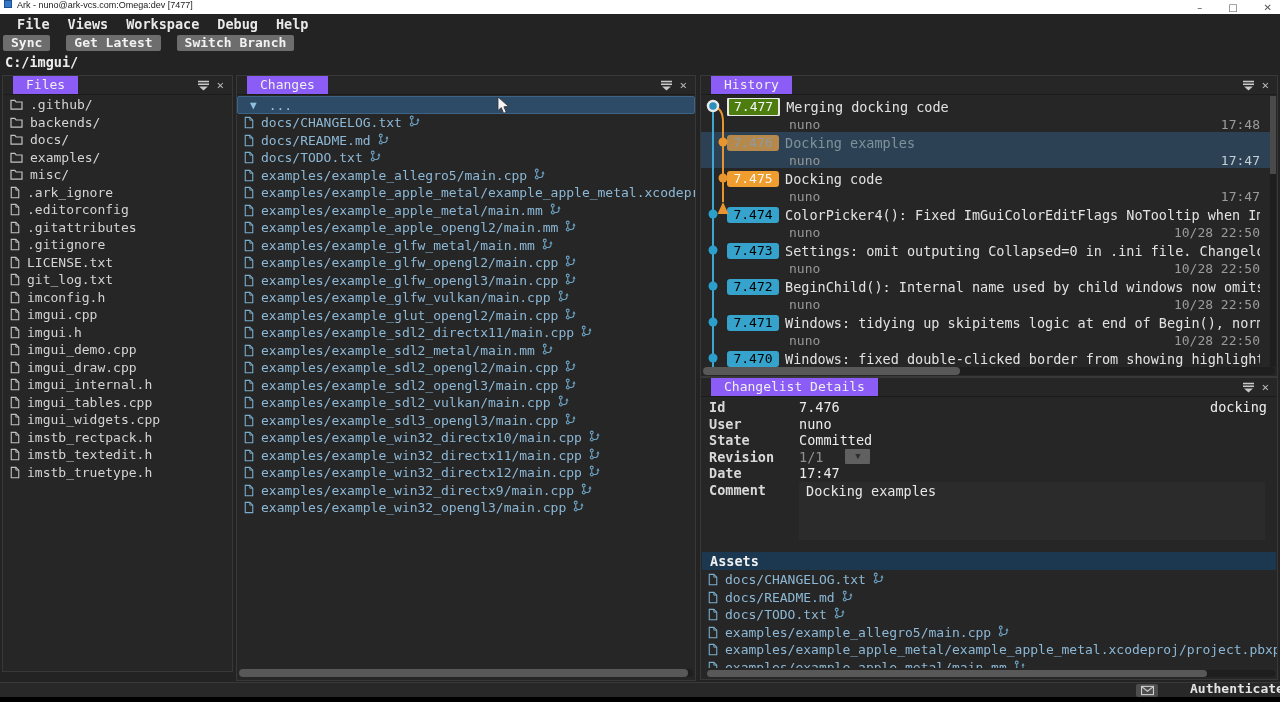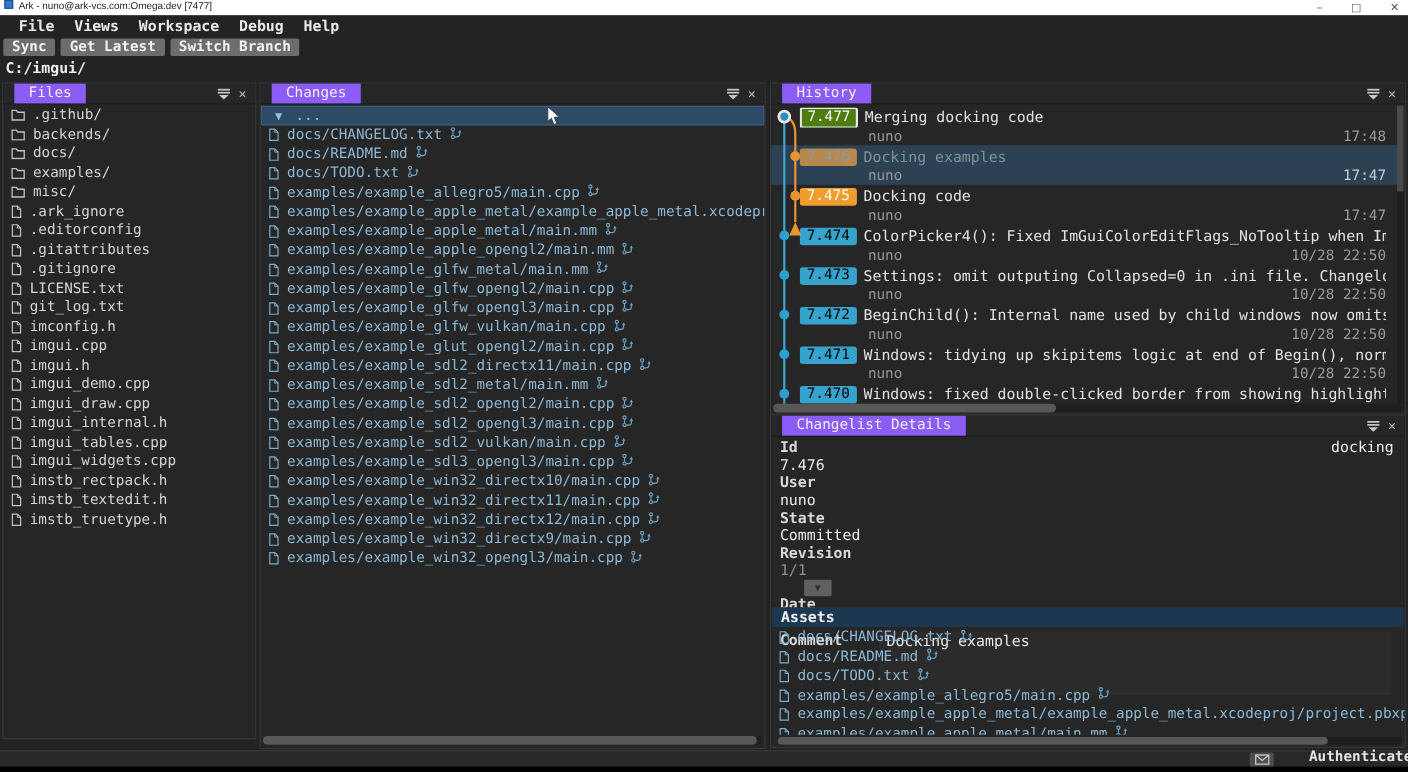--- a/index.html
+++ b/index.html
@@ -10,21 +10,21 @@
   
   .titlebar { position:absolute; left:0; top:0; width:1280px; height:14px; background:#ffffff; display:flex; align-items:flex-start; }
   .titlebar .appicon { width:8px; height:8px; margin:0 5px 0 4px; background:#3577c8; border:1px solid #1d4f91; }
   .titlebar .title { font-family:"Liberation Sans", sans-serif; font-size:9px; color:#222; white-space:nowrap; }
   .wincontrols { position:absolute; right:8px; top:0; height:14px; display:flex; gap:26px; align-items:center; color:#555; font-size:10px; font-family:"DejaVu Sans", sans-serif; }
   .wincontrols span { cursor:default; }
 
   
   .menubar { position:absolute; left:0; top:14px; width:1280px; height:19px; background:#232323; display:flex; align-items:center; padding-left:8px; }
   .menubar .menu-item { color:#e9e9e9; font-size:13.5px; font-weight:700; padding:0 9px; cursor:default; }
-  .toolbar { position:absolute; left:0; top:33px; width:1280px; height:20px; display:flex; align-items:center; padding-left:3px; gap:5px; }
+  .toolbar { position:absolute; left:0; top:33px; width:1280px; height:20px; display:flex; align-items:center; padding-left:3px; gap:16px; }
   .tool-btn { background:#6d6d6d; color:#f2f2f2; font-size:13px; font-weight:700; padding:0px 8px 1px; border-radius:2px; cursor:default; }
   .pathbar { position:absolute; left:0; top:53px; width:1280px; height:18px; display:flex; align-items:center; padding-left:5px; }
   .pathbar .path { color:#ededed; font-size:13.5px; font-weight:700; }
 
   
   .panel { position:absolute; background:#262626; border:1px solid #383838; }
   .tabbar { position:relative; height:19px; display:flex; align-items:flex-end; border-bottom:1px solid #1c1c1c; background:#262626; }
   .tab { margin-left:10px; background:#8b5cf6; color:#efefef; font-size:13px; padding:1px 13px 2px; white-space:nowrap; }
   .tabicons { margin-left:auto; display:flex; align-items:center; gap:7px; padding:0 8px 3px 0; color:#c9c9c9; }
   .tabicons .icn { display:inline-flex; }
@@ -65,21 +65,21 @@
   .hist-user { font-size:13px; color:#969696; }
   .hist-time { margin-left:auto; font-size:13px; color:#9b9b9b; }
   .hist-row.selected .hist-time { color:#c3ced5; }
   #commit-graph { position:absolute; left:0; top:20px; pointer-events:none; }
   .vscroll { position:absolute; right:1px; top:20px; bottom:9px; width:6px; background:#1e1e1e; }
   .vscroll .thumb { width:100%; height:78px; background:#4a4a4a; }
 
   
   #details-panel { left:700px; top:377px; width:578px; height:303px; }
   .fields { position:absolute; top:21px; left:0; right:0; }
-  .fld-row { position:relative; display:flex; align-items:flex-start; min-height:16.5px; padding-left:8px;flex-direction:column; }
+  .fld-row { position:relative; display:flex; align-items:flex-start; min-height:16.5px; padding-left:8px; }
   .fld-label { width:90px; flex:none; color:#d9d9d9; font-size:13.5px; font-weight:700; }
   .fld-value { color:#ececec; font-size:13.5px; }
   .fld-value.dim { color:#8f8f8f; }
   .fld-branch { position:absolute; right:10px; top:0; color:#ececec; font-size:13.5px; }
   .fld-drop { display:inline-flex; align-items:center; justify-content:center; width:25px; height:15px; background:#606060; margin-left:22px; border-radius:1px; color:#2e2e2e; font-size:9px; }
   .comment-box { position:absolute; left:98px; right:12px; top:0; height:58px; background:#2b2b2b; color:#e8e8e8; font-size:13.5px; padding:1px 7px; }
 
   
   .assets-header { position:absolute; top:174px; left:1px; right:1px; height:18px; background:#1c3850; display:flex; align-items:center; padding-left:8px; color:#f0f0f0; font-size:13.5px; font-weight:700; }
   .assets-list { position:absolute; top:193px; bottom:11px; left:0; right:0; overflow:hidden; }

